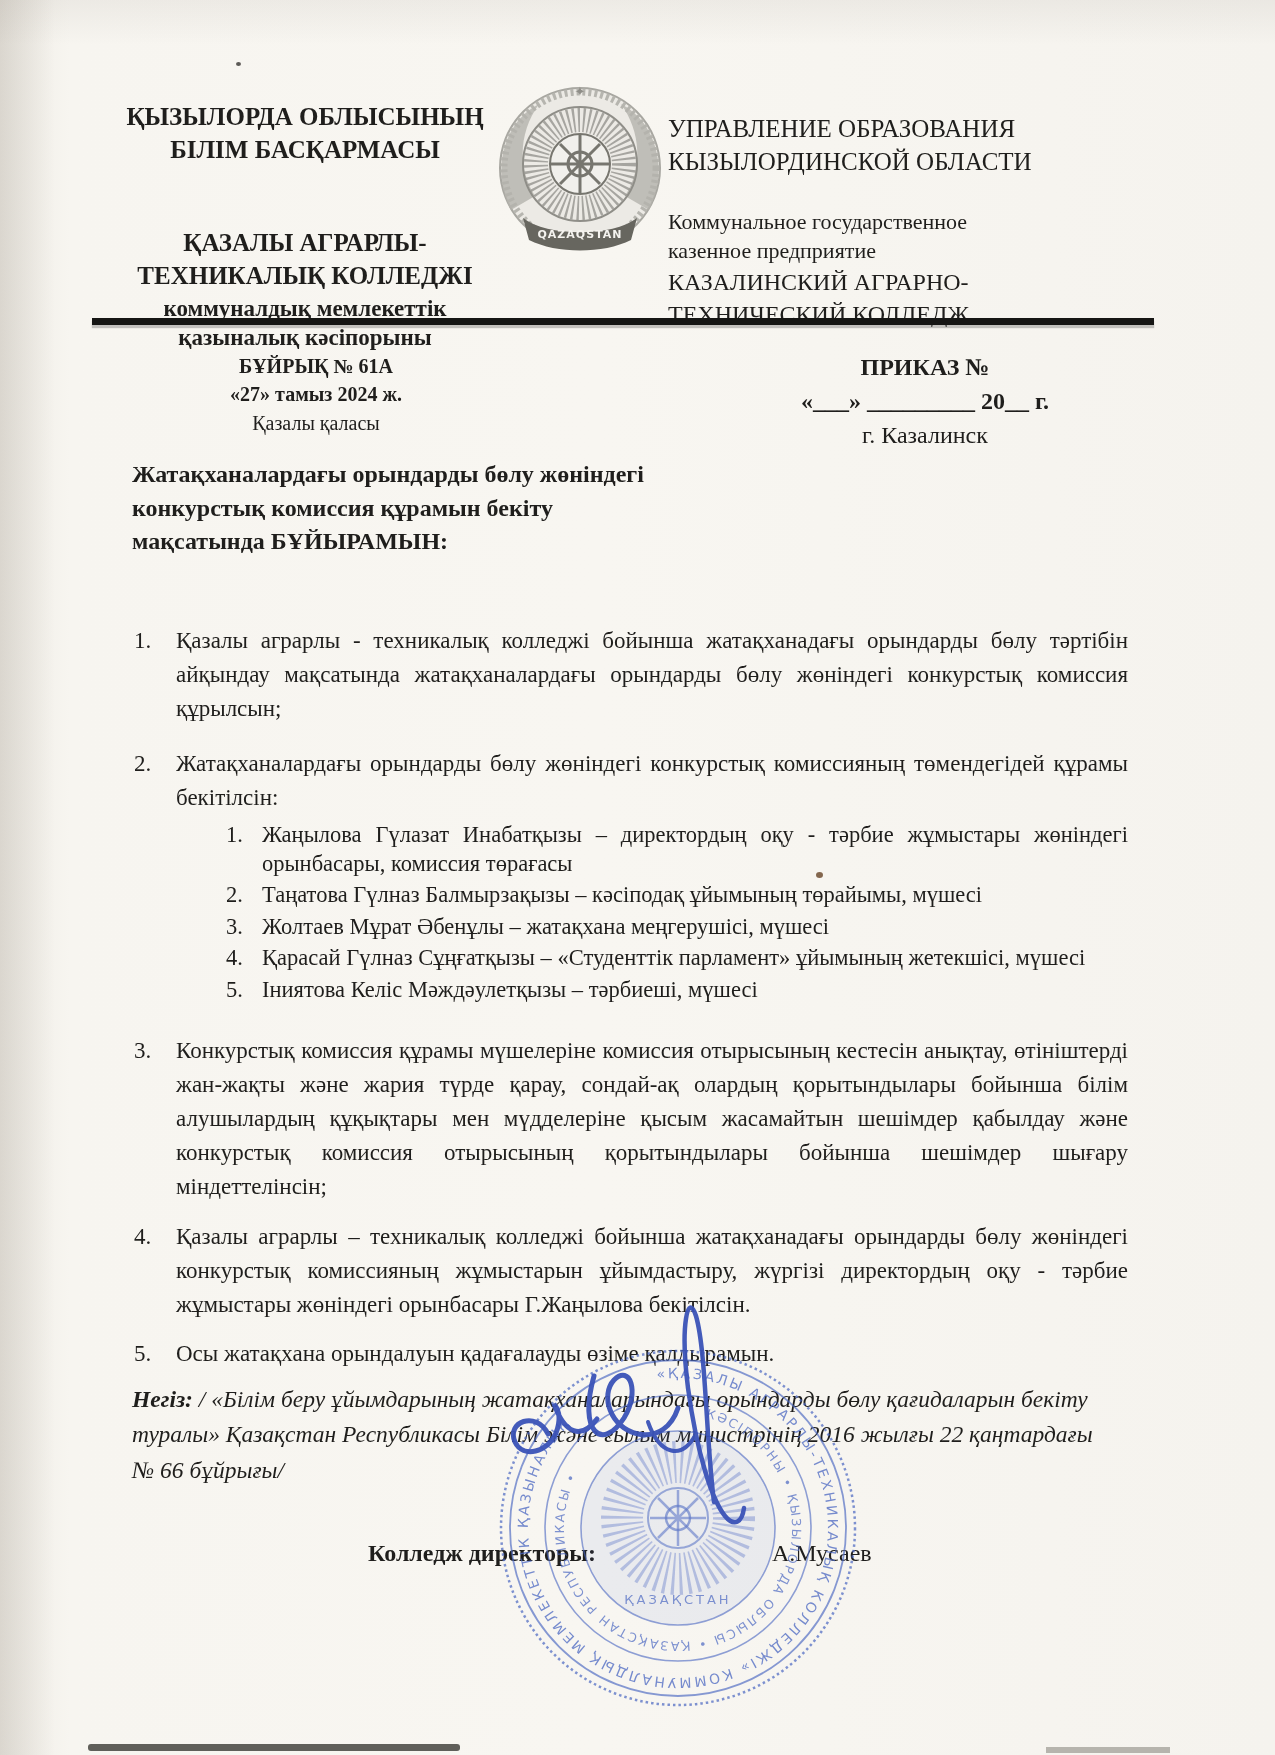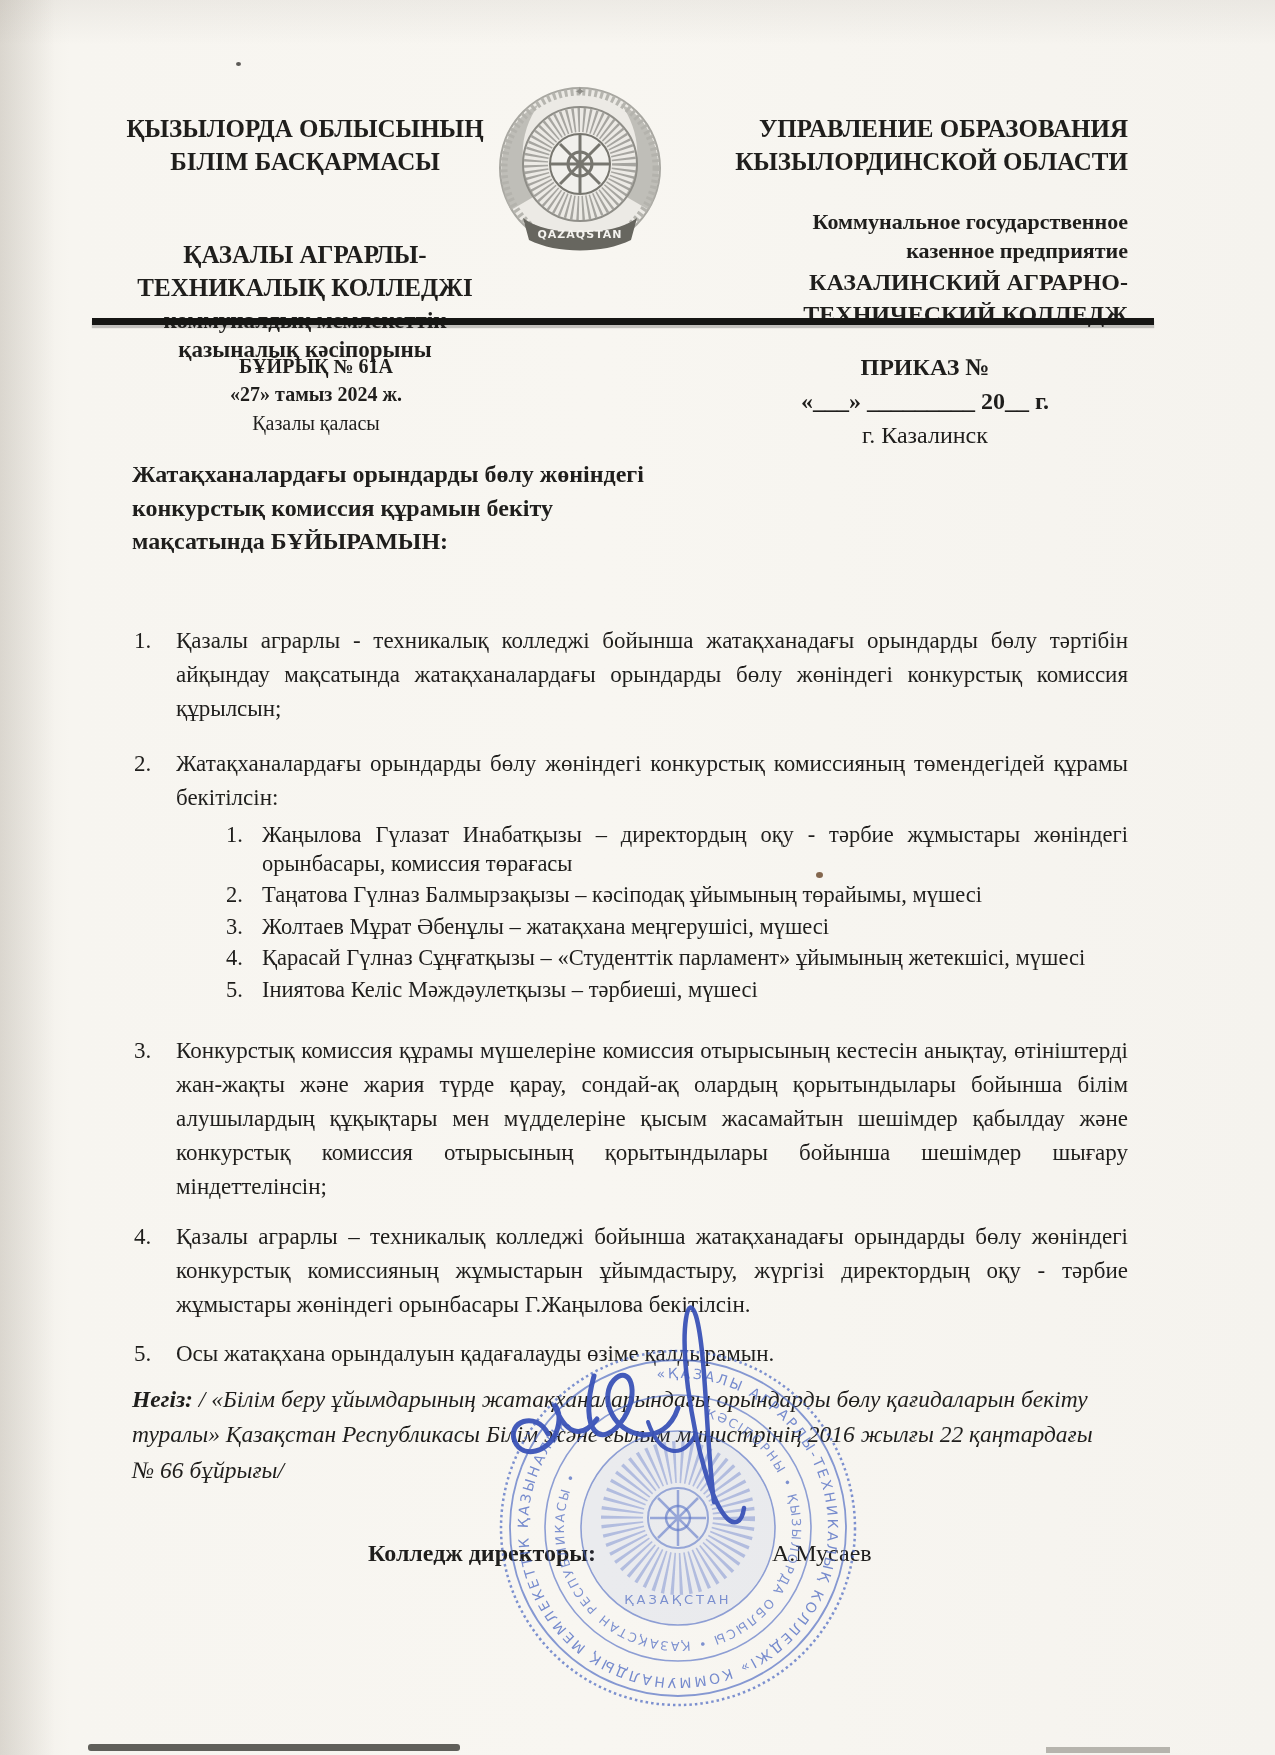--- a/index.html
+++ b/index.html
@@ -14,26 +14,26 @@
   }
   .page::before{
     content:'';position:absolute;inset:0;pointer-events:none;
     background:linear-gradient(90deg,rgba(110,100,90,.16),rgba(0,0,0,0) 55px),
                linear-gradient(180deg,rgba(110,100,90,.08),rgba(0,0,0,0) 45px);
   }
   .pre{white-space:pre-line;}
   .abs{position:absolute;}
 
   
-  .hdr-left{left:116px;top:112px;width:378px;text-align:center;font-weight:bold;}
+  .hdr-left{left:116px;top:100px;width:378px;text-align:center;font-weight:bold;}
   .hdr-left .org{font-size:25px;line-height:1.32;}
   .hdr-left .college{font-size:25px;line-height:1.32;margin-top:60px;}
   .hdr-left .sub{font-size:23px;line-height:1.28;margin-top:2px;}
   .emblem-wrap{left:485px;top:80px;width:186px;height:184px;}
-  .hdr-right{left:668px;top:112px;width:460px;text-align:right;font-weight:bold;}
+  .hdr-right{left:668px;top:112px;width:460px;text-align:left;font-weight:normal;}
   .hdr-right .org{font-size:25px;line-height:1.32;}
   .hdr-right .sub{font-size:22px;line-height:1.3;margin-top:30px;}
   .hdr-right .college{font-size:24px;line-height:1.32;margin-top:2px;}
   .divider{left:92px;top:318px;width:1062px;height:7px;background:#161614;box-shadow:0 3px 1px rgba(40,40,40,.25);}
 
   
   .order-kk{left:148px;top:352px;width:336px;text-align:center;font-size:20px;line-height:1.42;}
   .order-ru{left:730px;top:350px;width:390px;text-align:center;font-size:24px;line-height:1.42;}
   .b{font-weight:bold;}
 

